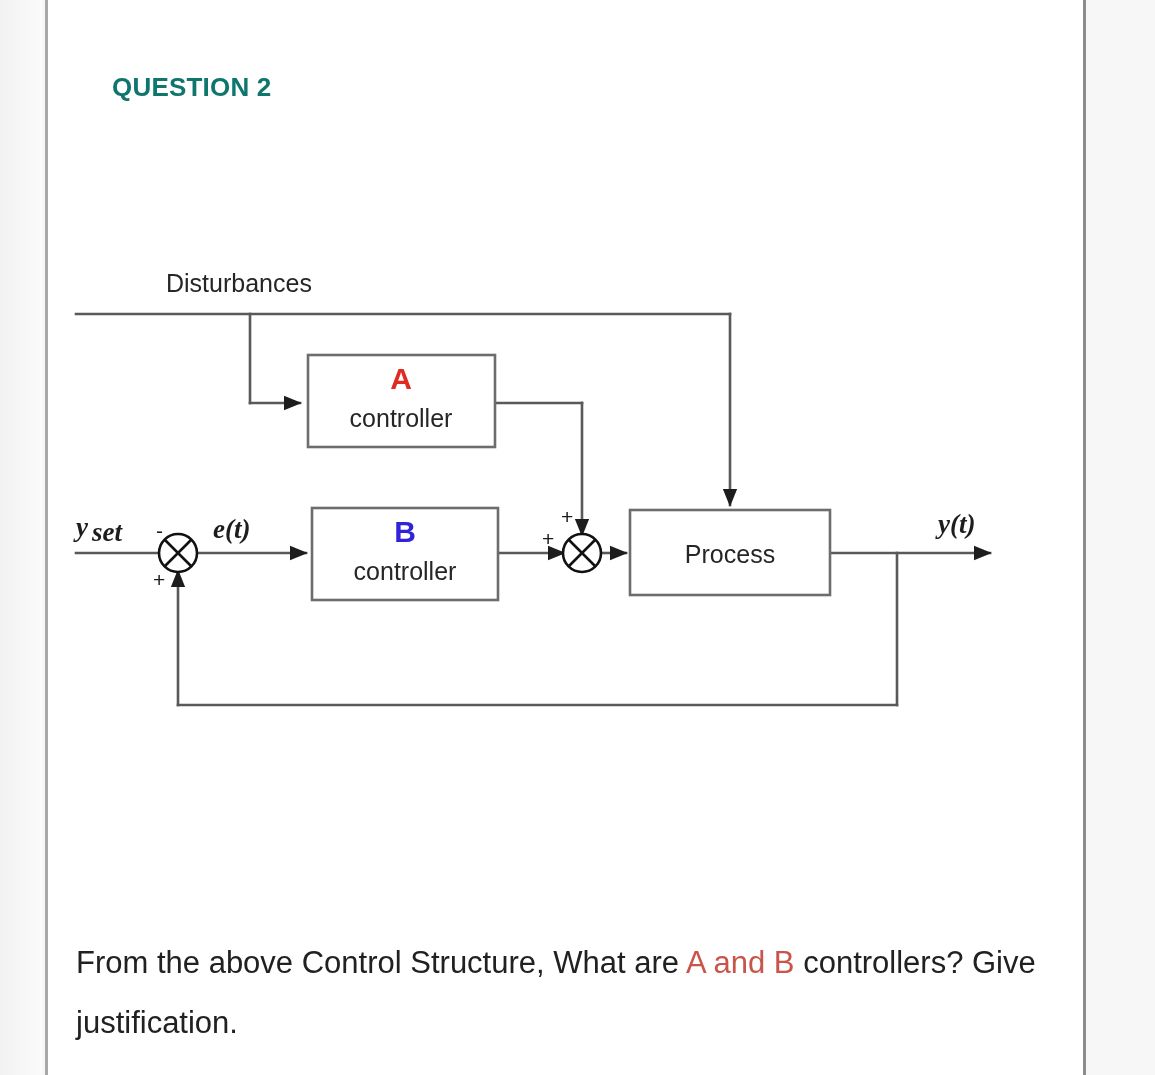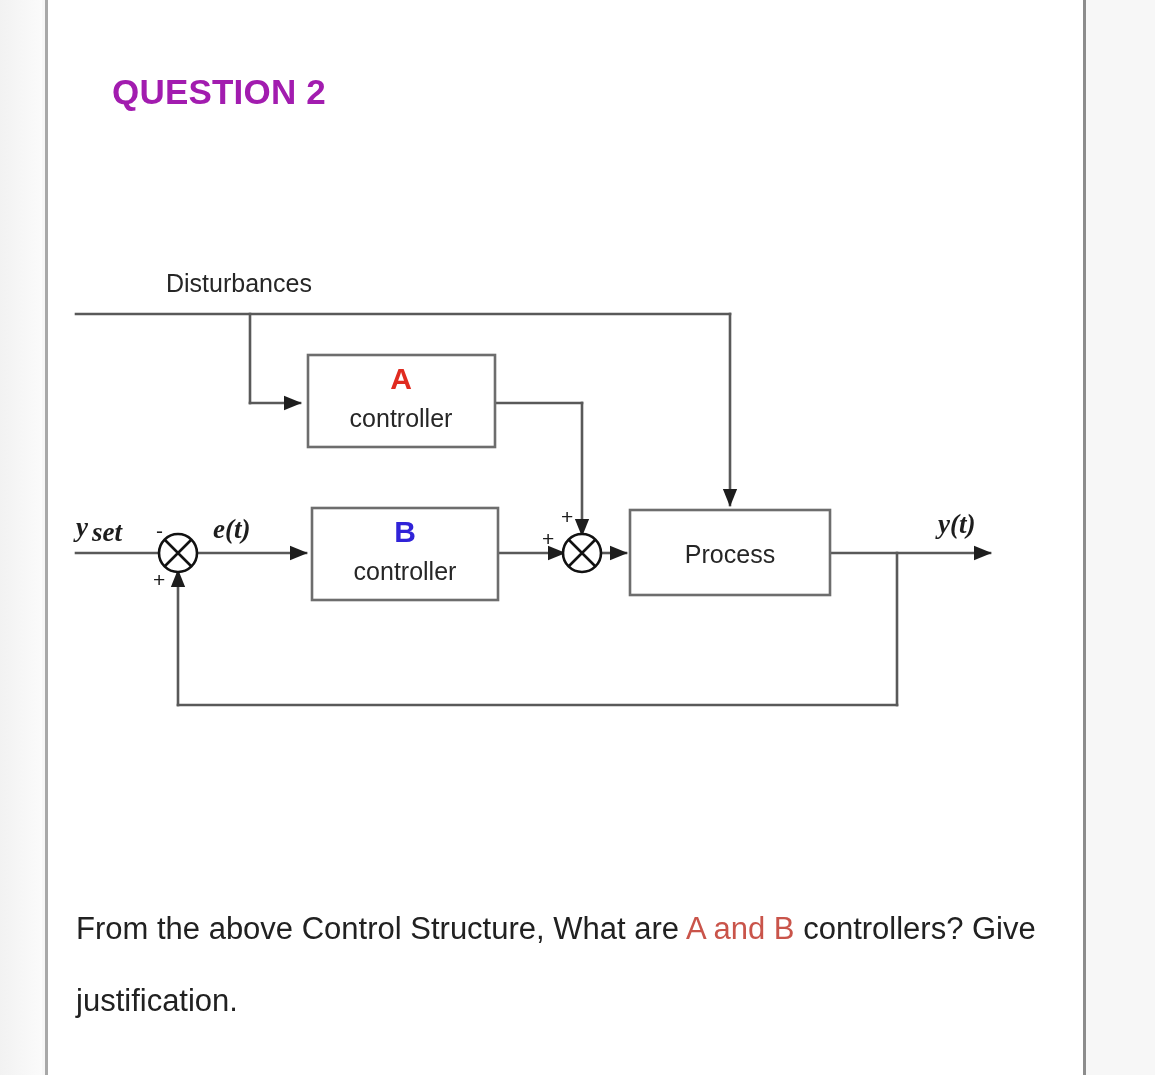--- a/index.html
+++ b/index.html
@@ -57,23 +57,23 @@
   #content {
     position: absolute;
     left: 48px; top: 0;
     width: 1038px; height: 1075px;
   }
 
   #question-title {
     position: absolute;
     left: 64px;
     top: 72px;
-    font-size: 35px;
+    font-size: 26px;
     font-weight: bold;
-    color: #a21caf;
+    color: #0f766e;
     letter-spacing: 0.2px;
     white-space: nowrap;
   }
 
   
   #diagram-wrap {
     position: absolute;
     left: 0px;
     top: 250px;
     width: 1000px;
@@ -106,24 +106,24 @@
   .dg-sign {
     font-family: "Liberation Sans", sans-serif;
     font-size: 21px;
     fill: #1d1d1d;
   }
 
   
   #question-body {
     position: absolute;
     left: 28px;
-    top: 893px;
+    top: 933px;
     width: 960px;
     font-size: 31px;
-    line-height: 72px;
+    line-height: 60px;
     color: #212121;
   }
   .hl-red { color: #c9544a; }
 </style>
 </head>
 <body>
 
 <div id="page-shell">
 
   <div id="gutter-left"></div>

